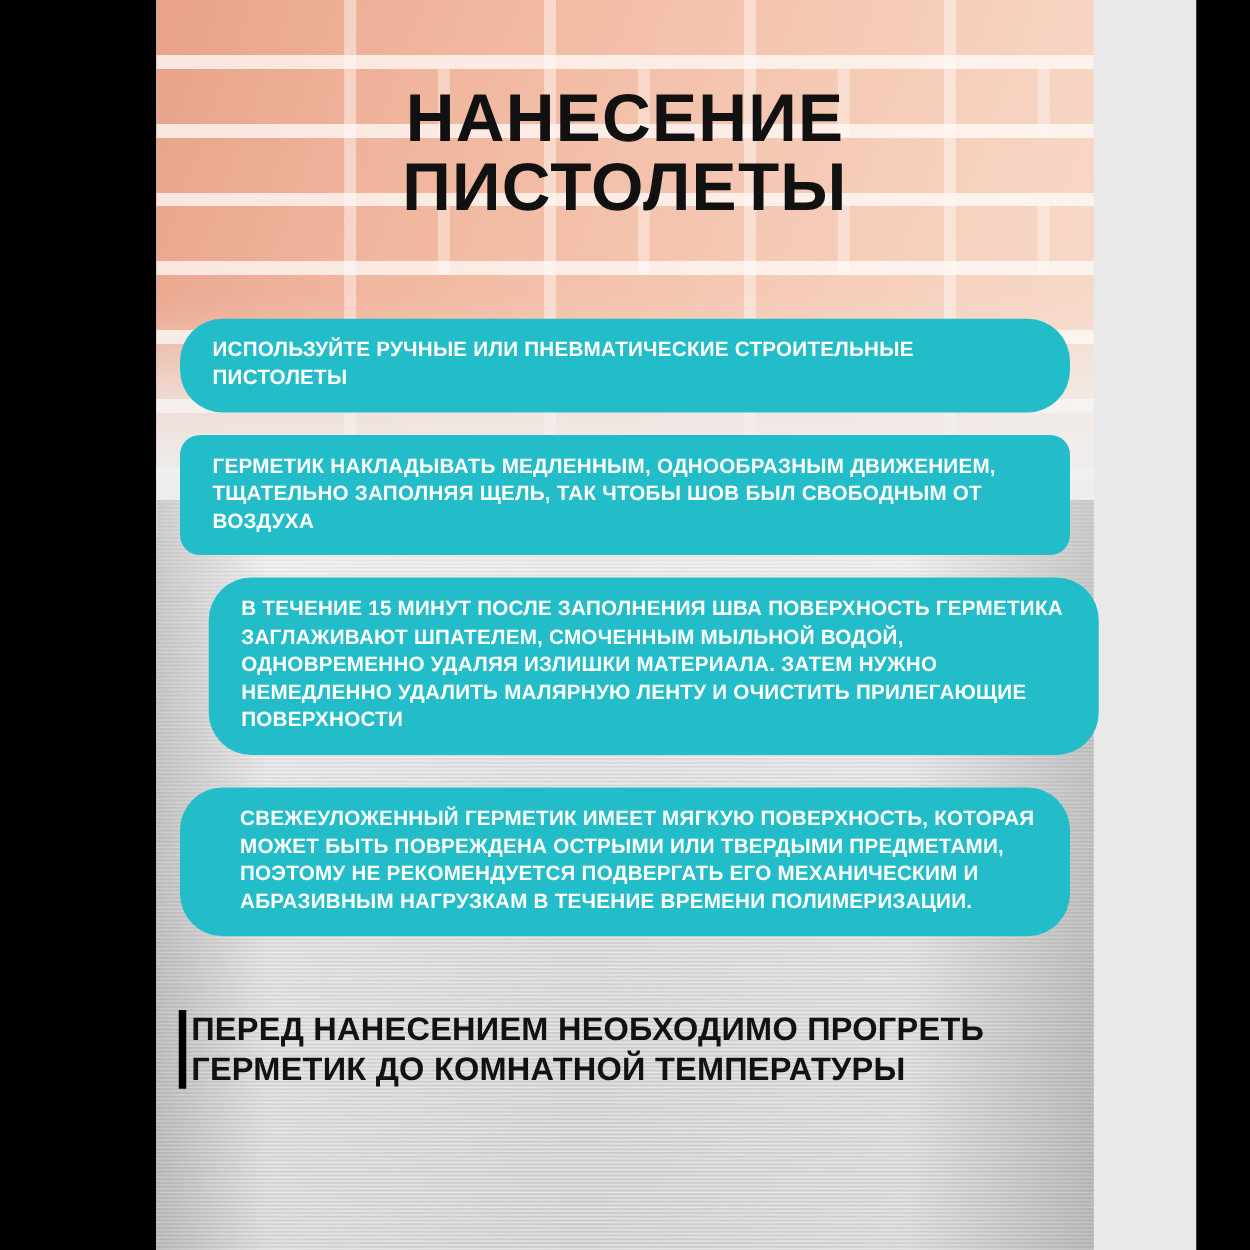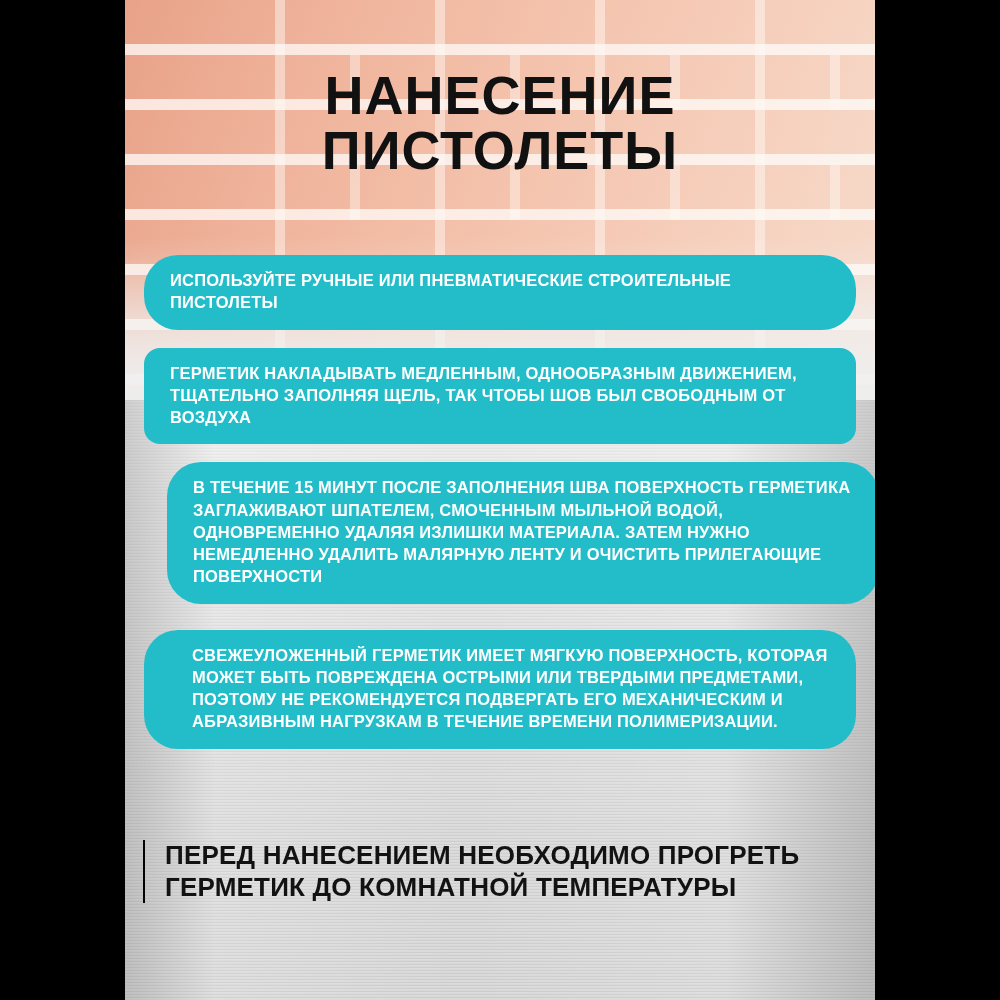--- a/index.html
+++ b/index.html
@@ -7,21 +7,21 @@
     width: 1000px;
     height: 1000px;
     background: #000000;
     font-family: "Liberation Sans", sans-serif;
     overflow: hidden;
   }
   #poster {
     position: absolute;
     left: 125px;
     top: 0;
-    width: 750px;
+    width: 832px;
     height: 1000px;
     overflow: hidden;
     background: #e9e9e9;
   }
   
   .bg-brick {
     position: absolute;
     left: 0; top: 0;
     width: 750px; height: 430px;
     background:
@@ -130,24 +130,24 @@
     text-transform: uppercase;
   }
   .pill.p1 { width: 712px; }
   .pill.p2 { width: 712px; margin-top: 12px; border-radius: 16px; }
   .pill.p3 { width: 712px; margin-top: 14px; margin-left: 42px; }
   .pill.p4 { width: 712px; margin-top: 26px; padding-left: 48px; }
 
   .footer {
     position: absolute;
     left: 18px;
-    top: 840px;
+    top: 808px;
     width: 714px;
-    padding-left: 20px;
-    border-left: 2px solid #000000;
+    padding-left: 4px;
+    border-left: 6px solid #000000;
     color: #121212;
     font-weight: 800;
     font-size: 26px;
     line-height: 1.22;
     letter-spacing: .2px;
     text-transform: uppercase;
   }
 </style>
 </head>
 <body>

